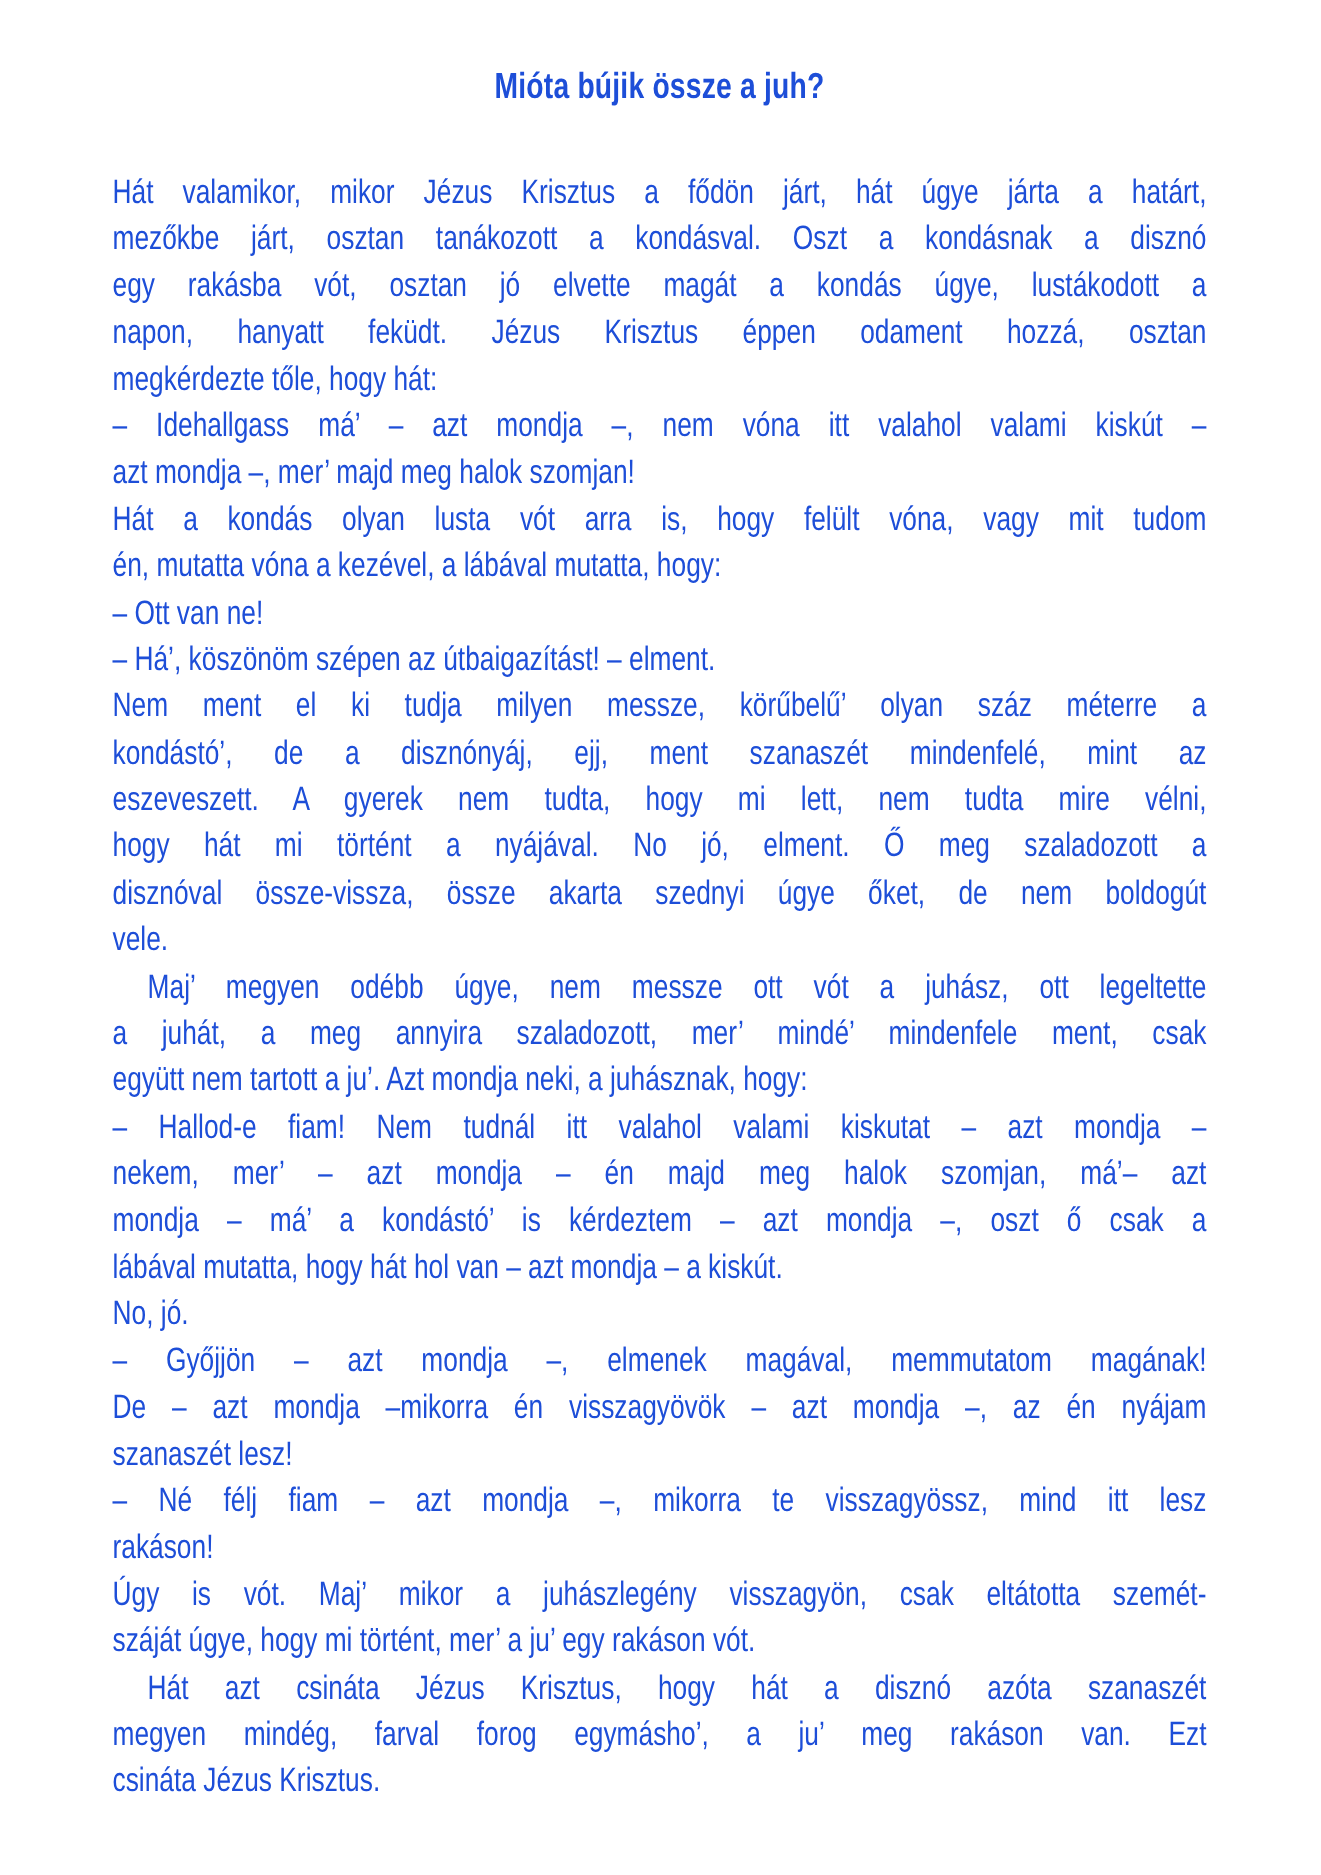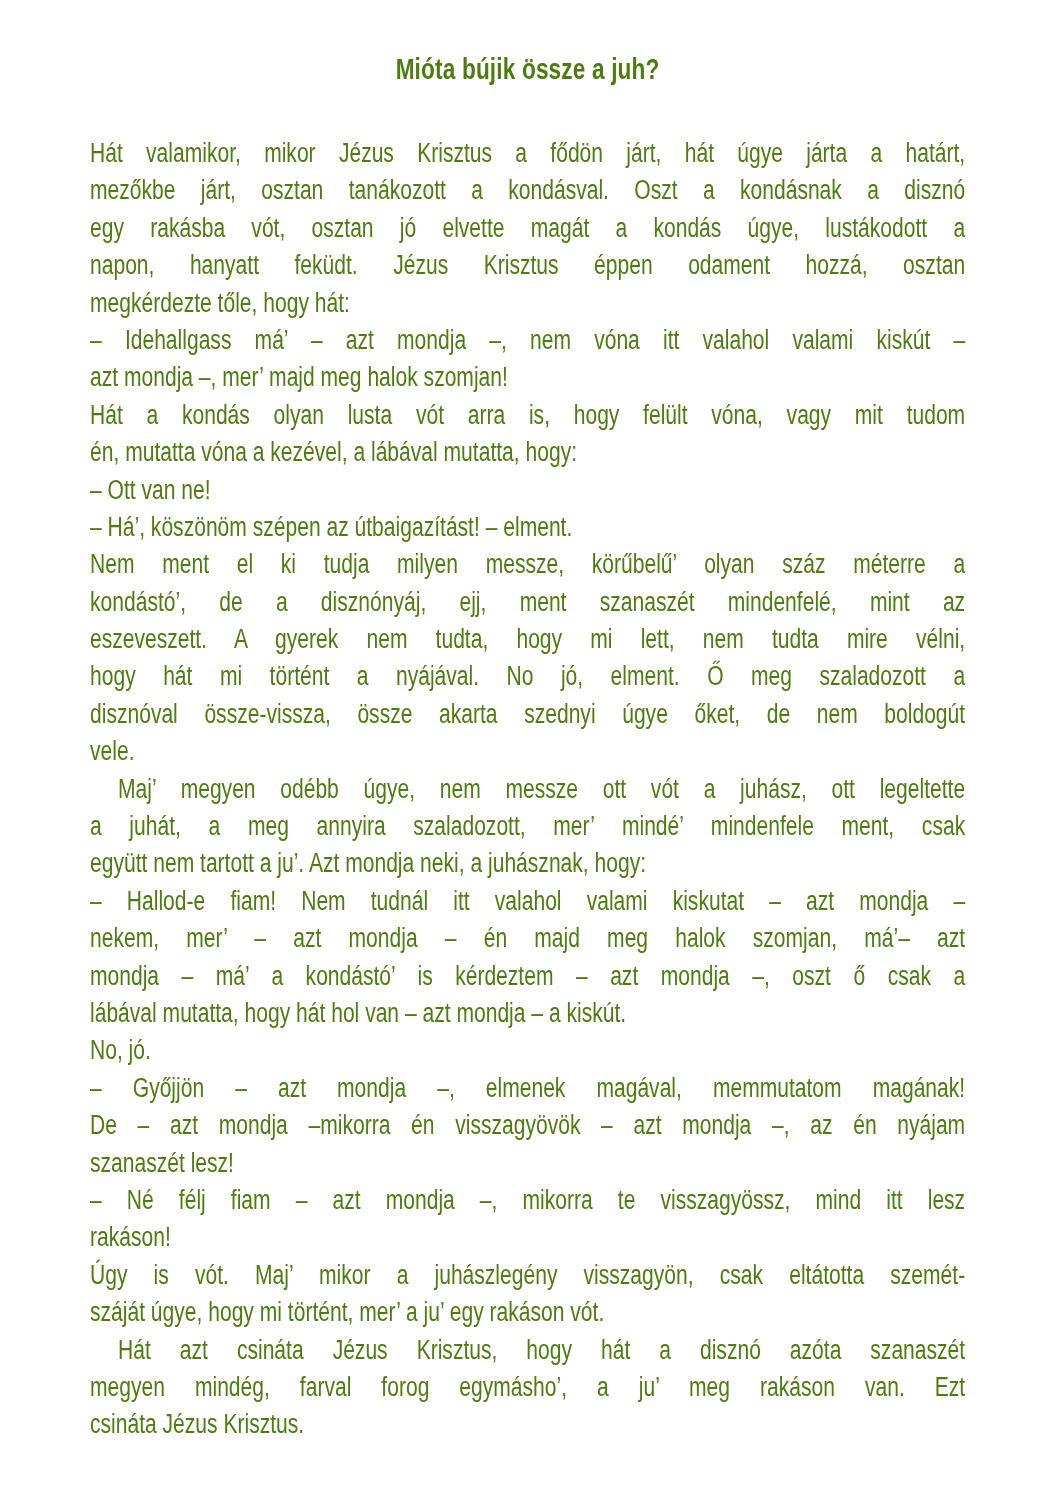--- a/index.html
+++ b/index.html
@@ -7,21 +7,21 @@
     margin: 0;
     padding: 0;
     background: #ffffff;
   }
   .page {
     position: relative;
     width: 1032px;
     height: 1500px;
     background: #ffffff;
     font-family: "Liberation Sans", sans-serif;
-    color: #4d7c0f;
+    color: #1d4ed8;
     overflow: hidden;
   }
   
   .content {
     position: absolute;
     left: 90px;
     top: 50px;
     width: 1122px;               
     transform: scaleX(0.78);
     transform-origin: top left;

